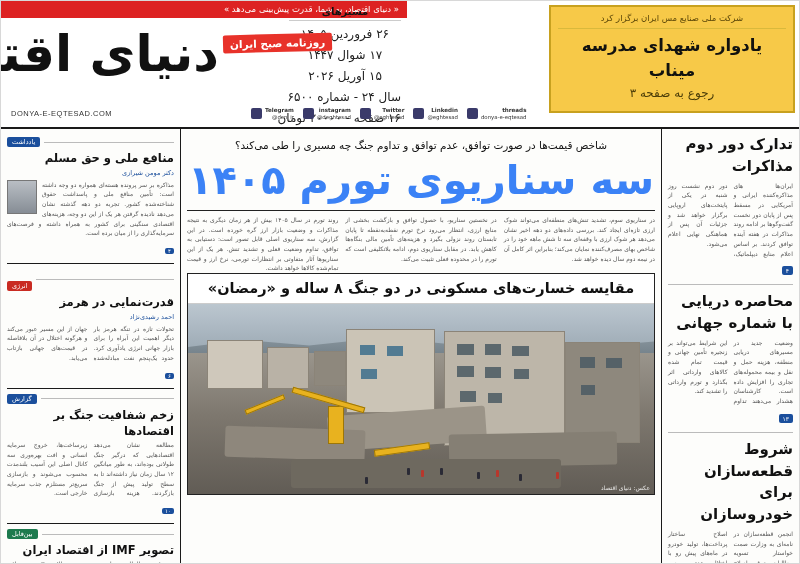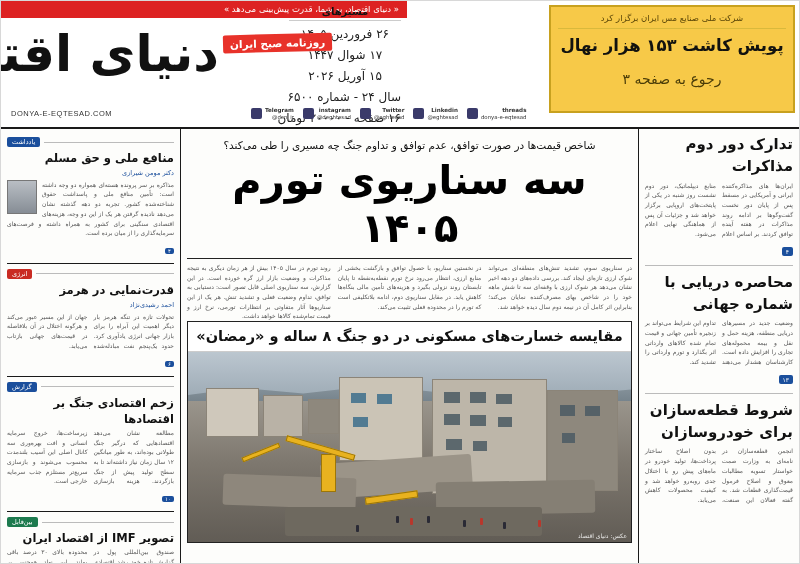--- a/index.html
+++ b/index.html
@@ -33,21 +33,21 @@
   }
   .mast-left-box .kicker {
     font-size: 8.5px; color: #5c4708; line-height: 1.5;
     border-bottom: 1px solid #d9b93c; padding-bottom: 3px; margin-bottom: 4px;
   }
   .mast-left-box .hl {
     font-size: 16.5px; font-weight: bold; color: #12120f;
     line-height: 1.55; letter-spacing: -0.2px;
   }
   .mast-left-box .more {
-    margin-top: 13px; font-size: 14px; color: #4a3c08;
+    margin-top: 2px; font-size: 12px; color: #4a3c08;
   }
 
   .logo-wrap {
     position: absolute; top: 2px; left: 6px;
     width: 212px; height: 104px;
     display: flex; align-items: center; justify-content: flex-start;
   }
   .logo-text {
     font-family: "DejaVu Sans", sans-serif;
     font-size: 50px; font-weight: bold; color: #111;
@@ -107,21 +107,21 @@
   .soc .tt b { display: block; font-size: 5.6px; }
 
   
   .body-grid {
     position: relative;
     display: flex; flex-direction: row;
     height: 434px;
   }
   
   .col-right {
-    width: 161px; border-left: 1px solid #1a1a1a;
+    width: 138px; border-left: 1px solid #1a1a1a;
     padding: 5px 6px; position: relative;
   }
   .col-mid {
     flex: 1; padding: 4px 6px; position: relative;
   }
   .col-left {
     width: 180px; border-right: 1px solid #1a1a1a;
     padding: 8px 6px; position: relative;
   }
 
@@ -140,21 +140,21 @@
     display: inline-block; background: #1b4f9c; color: #fff;
     font-size: 6px; padding: 1px 4px; border-radius: 2px; margin-top: 2px;
   }
 
   
   .lead-q {
     font-size: 10.5px; color: #111; text-align: center;
     line-height: 1.6; margin: 4px 0 2px;
   }
   .lead-title {
-    font-size: 40px; font-weight: bold; color: #000000;
+    font-size: 40px; font-weight: bold; color: #3b82f6;
     text-align: center; line-height: 1.2; letter-spacing: -1px;
     margin: 2px 0 6px;
   }
   .lead-cols {
     display: flex; flex-direction: row-reverse; gap: 7px;
     font-size: 6px; color: #555; line-height: 1.62; text-align: justify;
   }
   .lead-cols > div { flex: 1; }
   .lead-rule { border-top: 1px solid #222; margin: 5px 0 4px; }
 
@@ -218,21 +218,21 @@
   
   .l-item { margin-bottom: 6px; }
   .l-head {
     display: flex; flex-direction: row-reverse; align-items: center;
     gap: 4px; margin-bottom: 3px;
   }
   .l-cat {
     background: #1b4f9c; color: #fff; font-size: 6.5px;
     padding: 1px 5px; border-radius: 2px; white-space: nowrap;
   }
-  .l-cat.red { background: #c92b22; }
+  .l-cat.red { background: #c92b22; margin-top: 12px; }
   .l-cat.green { background: #1d7a4e; }
   .l-rule { flex: 1; border-bottom: 1px solid #bbb; height: 1px; }
   .l-title {
     font-size: 11.5px; font-weight: bold; color: #111;
     text-align: right; line-height: 1.45;
   }
   .l-author {
     font-size: 6.5px; color: #1b4f9c; text-align: right; margin: 2px 0 3px;
   }
   .l-body {
@@ -255,21 +255,21 @@
 <body>
 
 <div id="page">
 
   <div class="masthead">
 
     <div class="top-strip">« دنیای اقتصاد، به شما، قدرت پیش‌بینی می‌دهد »</div>
 
     <div class="mast-left-box">
       <div class="kicker">شرکت ملی صنایع مس ایران برگزار کرد</div>
-      <div class="hl">پویش کاشت ۱۵۳ هزار نهال</div>
+      <div class="hl">یادواره شهدای مدرسه میناب</div>
       <div class="more">رجوع به صفحه ۳</div>
     </div>
 
     <div class="mast-center">
       <div class="day">مسیرهای</div>
       <div class="dates">
         <div>۲۶ فروردین ۱۴۰۵</div>
         <div>۱۷ شوال ۱۴۴۷</div>
         <div>۱۵ آوریل ۲۰۲۶</div>
         <div>سال ۲۴ - شماره ۶۵۰۰</div>
@@ -428,21 +428,21 @@
         <div class="l-body two">تحولات تازه در تنگه هرمز بار دیگر اهمیت این آبراه را برای بازار جهانی انرژی یادآوری کرد. حدود یک‌پنجم نفت مبادله‌شده جهان از این مسیر عبور می‌کند و هرگونه اختلال در آن بلافاصله در قیمت‌های جهانی بازتاب می‌یابد.</div>
         <span class="l-pg">۶</span>
       </div>
       <div class="l-sep"></div>
 
       <div class="l-item">
         <div class="l-head">
           <span class="l-cat">گزارش</span>
           <span class="l-rule"></span>
         </div>
-        <div class="l-title">زخم اقتصادی جنگ بر اقتصادها</div>
+        <div class="l-title">زخم شفافیت جنگ بر اقتصادها</div>
         <div class="l-body two">مطالعه نشان می‌دهد اقتصادهایی که درگیر جنگ طولانی بوده‌اند، به طور میانگین ۱۲ سال زمان نیاز داشته‌اند تا به سطح تولید پیش از جنگ بازگردند. هزینه بازسازی زیرساخت‌ها، خروج سرمایه انسانی و افت بهره‌وری سه کانال اصلی این آسیب بلندمدت محسوب می‌شوند و بازسازی سریع‌تر مستلزم جذب سرمایه خارجی است.</div>
         <span class="l-pg">۱۰</span>
       </div>
       <div class="l-sep"></div>
 
       <div class="l-item">
         <div class="l-head">
           <span class="l-cat green">بین‌قابل</span>
           <span class="l-rule"></span>
         </div>

